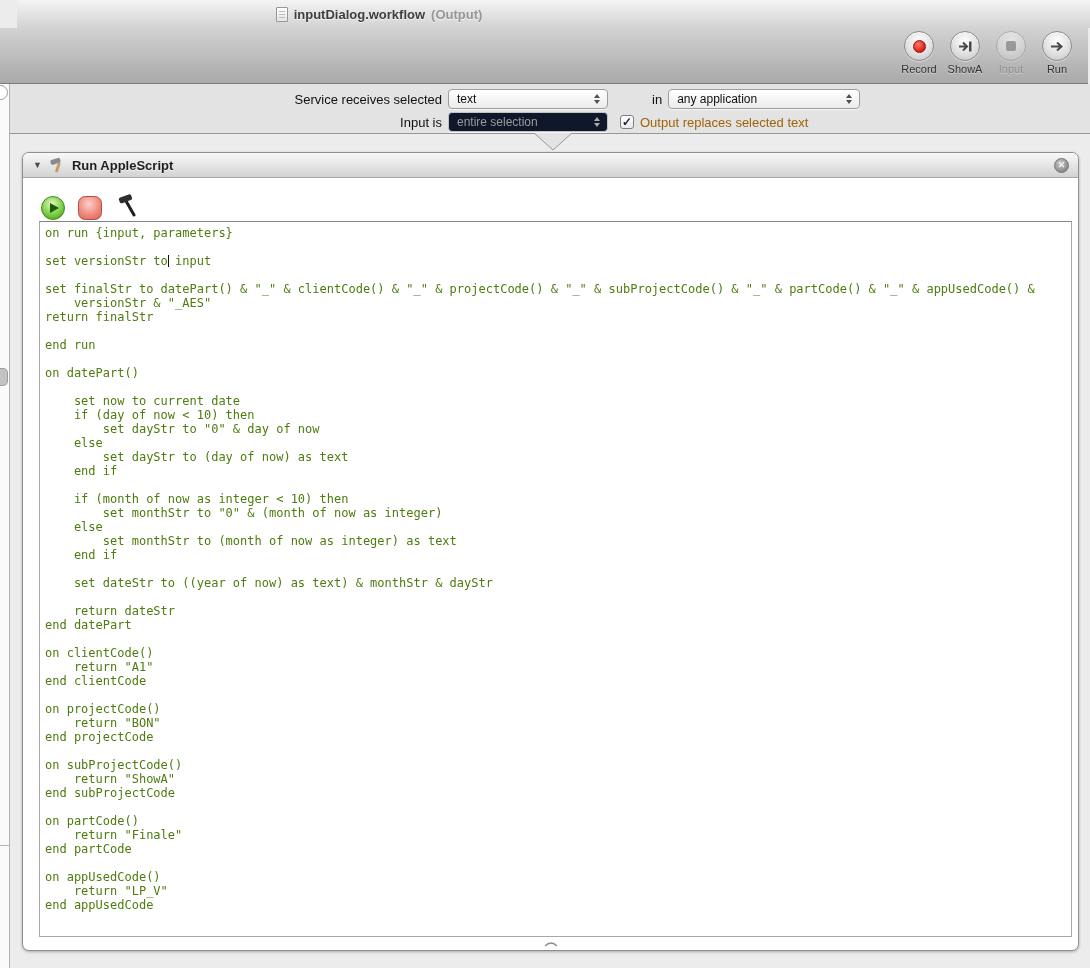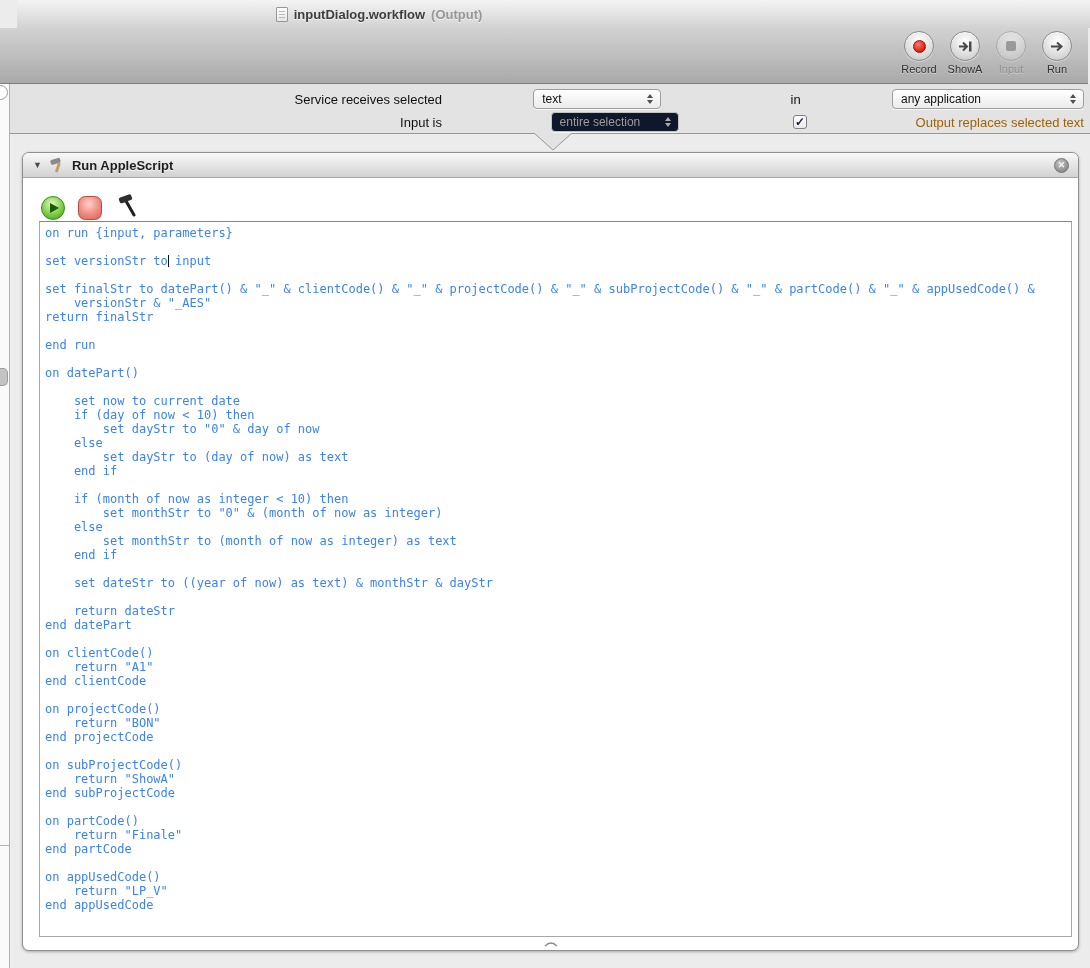--- a/index.html
+++ b/index.html
@@ -54,33 +54,33 @@
     width:13px; height:13px; border-radius:50%;
     background:radial-gradient(circle at 38% 32%, #ff7b6e, #d61d0e 72%);
     border:1px solid #9c130a;
   }
 
   
   .servicebar {
     position:absolute; top:84px; left:10px; right:0; height:50px;
     background:#e3e3e3; border-bottom:1px solid #979797;
   }
-  .svc-row { position:absolute; left:0; right:6px; height:22px; display:flex; align-items:center;justify-content:space-between; }
+  .svc-row { position:absolute; left:0; right:0; height:22px; display:flex; align-items:center; }
   .svc-row1 { top:4px; } .svc-row2 { top:27px; }
   .svc-label { width:432px; text-align:right; font-size:13px; color:#101010; }
   .svc-in { font-size:13px; color:#101010; margin-left:8px;padding-left:36px; }
   .popup {
     height:20px; margin-left:6px; border:1px solid #9d9d9d; border-radius:4px;
     background:linear-gradient(#ffffff,#ebebeb);
     box-shadow:0 1px 0 rgba(255,255,255,.7);
     display:flex; align-items:center; font-size:12px; color:#101010;
     padding:0 4px 0 8px;
   }
   .popup .val { flex:1; white-space:nowrap; overflow:hidden; }
-  .popup-text { width:128px; }
+  .popup-text { width:160px; }
   .popup-app  { width:192px; }
   .arrows { width:12px; display:flex; flex-direction:column; align-items:center; gap:2px; margin-left:6px; }
   .arrows i { display:block; width:0; height:0; border-left:3.5px solid transparent; border-right:3.5px solid transparent; }
   .arrows .up { border-bottom:4px solid #4f4f4f; }
   .arrows .down { border-top:4px solid #4f4f4f; }
   .popup.disabled { color:#9b9b9b; background:#0f172a; border-color:#c3c3c3; }
   .popup.disabled .up { border-bottom-color:#ababab; }
   .popup.disabled .down { border-top-color:#ababab; }
   .checkbox {
     width:14px; height:14px; margin-left:12px; border:1px solid #7f7f7f; border-radius:3px;
@@ -279,21 +279,21 @@
     <span class="stop-btn"></span>
     <button class="hammer-btn">
       <svg width="22" height="23">
         <path d="M8 7 L16 21" stroke="#1f1f1f" stroke-width="3" stroke-linecap="round"></path>
         <rect x="1" y="2" width="13" height="6" rx="2" fill="#2e2e2e" transform="rotate(-20 7 5)"></rect>
       </svg>
     </button>
   </div>
 
   <div class="code-box">
-    <pre class="code" style="color: #3b82f6;">on run {input, parameters}
+    <pre class="code" style="color: #4d7c0f;">on run {input, parameters}
 
 set versionStr to input
 
 set finalStr to datePart() &amp; "_" &amp; clientCode() &amp; "_" &amp; projectCode() &amp; "_" &amp; subProjectCode() &amp; "_" &amp; partCode() &amp; "_" &amp; appUsedCode() &amp;
     versionStr &amp; "_AES"
 return finalStr
 
 end run
 
 on datePart()

